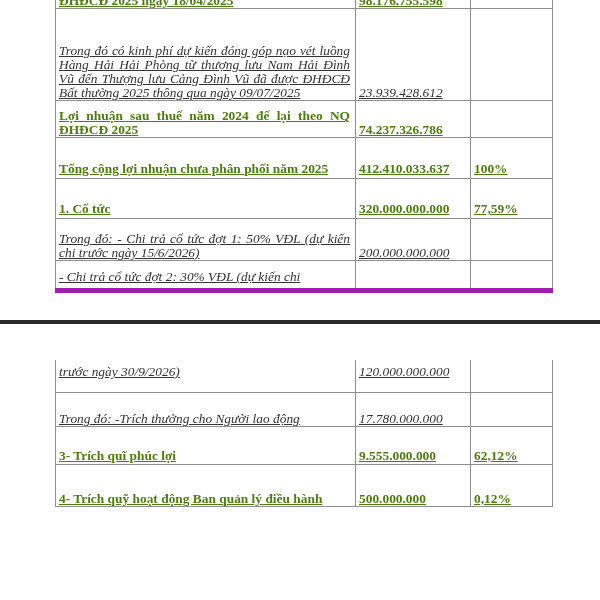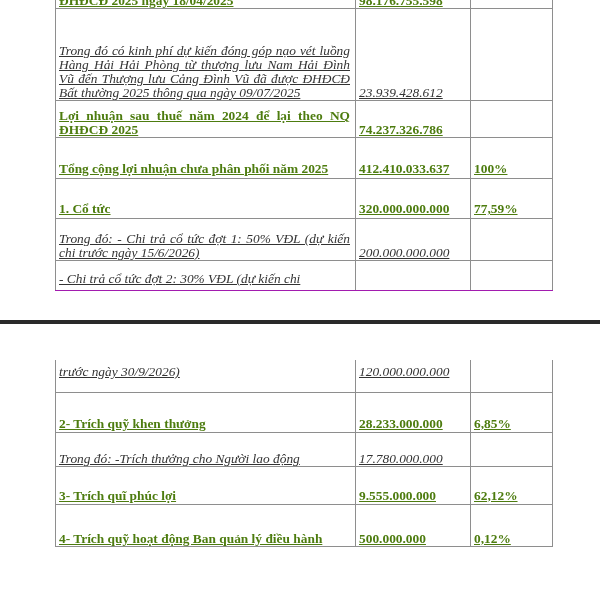--- a/index.html
+++ b/index.html
@@ -33,21 +33,21 @@
     col.c2 { width: 115px; }
     col.c3 { width: 82px; }
     td.num { text-align: left; padding-right: 6px; }
     td.txt { text-align: justify; text-align-last: left; }
     .it { font-style: italic; color: #333; }
     .bd { font-weight: bold; color: #4d7c0f; }
 
     .table-top { top: -10px; }
     .table-bottom { top: 35px; border-top: none; }
     .table-bottom tr:first-child td { border-top: none; }
-    .table-top tr:last-child td { border-bottom: 1px solid #a21caf; }
+    .table-top tr:last-child td { border-bottom: 5px solid #a21caf; }
   </style>
 </head>
 <body>
 
 <div class="page page-top">
   <table class="table-top">
     <colgroup>
         <col class="c1">
         <col class="c2">
         <col class="c3">
@@ -100,25 +100,20 @@
         <col class="c1">
         <col class="c2">
         <col class="c3">
       </colgroup>
     <tbody>
         <tr style="height:32px">
       <td class="txt it" style="vertical-align:top;padding-top:5px">trước ngày 30/9/2026)</td>
       <td class="num it" style="vertical-align:top;padding-top:5px">120.000.000.000</td>
       <td class="num"></td>
     </tr>
-    <tr style="height:40px">
-      <td class="bd" style="padding-bottom:1px">2- Trích quỹ khen thưởng</td>
-      <td class="num bd" style="padding-bottom:1px">28.233.000.000</td>
-      <td class="num bd" style="padding-bottom:1px">6,85%</td>
-    </tr>
     <tr style="height:34px">
       <td class="it" style="white-space:nowrap">Trong đó:  -Trích thưởng cho Người lao động</td>
       <td class="num it">17.780.000.000</td>
       <td class="num"></td>
     </tr>
     <tr style="height:38px">
       <td class="bd" style="padding-bottom:1px">3- Trích quĩ phúc lợi</td>
       <td class="num bd" style="padding-bottom:1px">9.555.000.000</td>
       <td class="num bd" style="padding-bottom:1px">62,12%</td>
     </tr>

